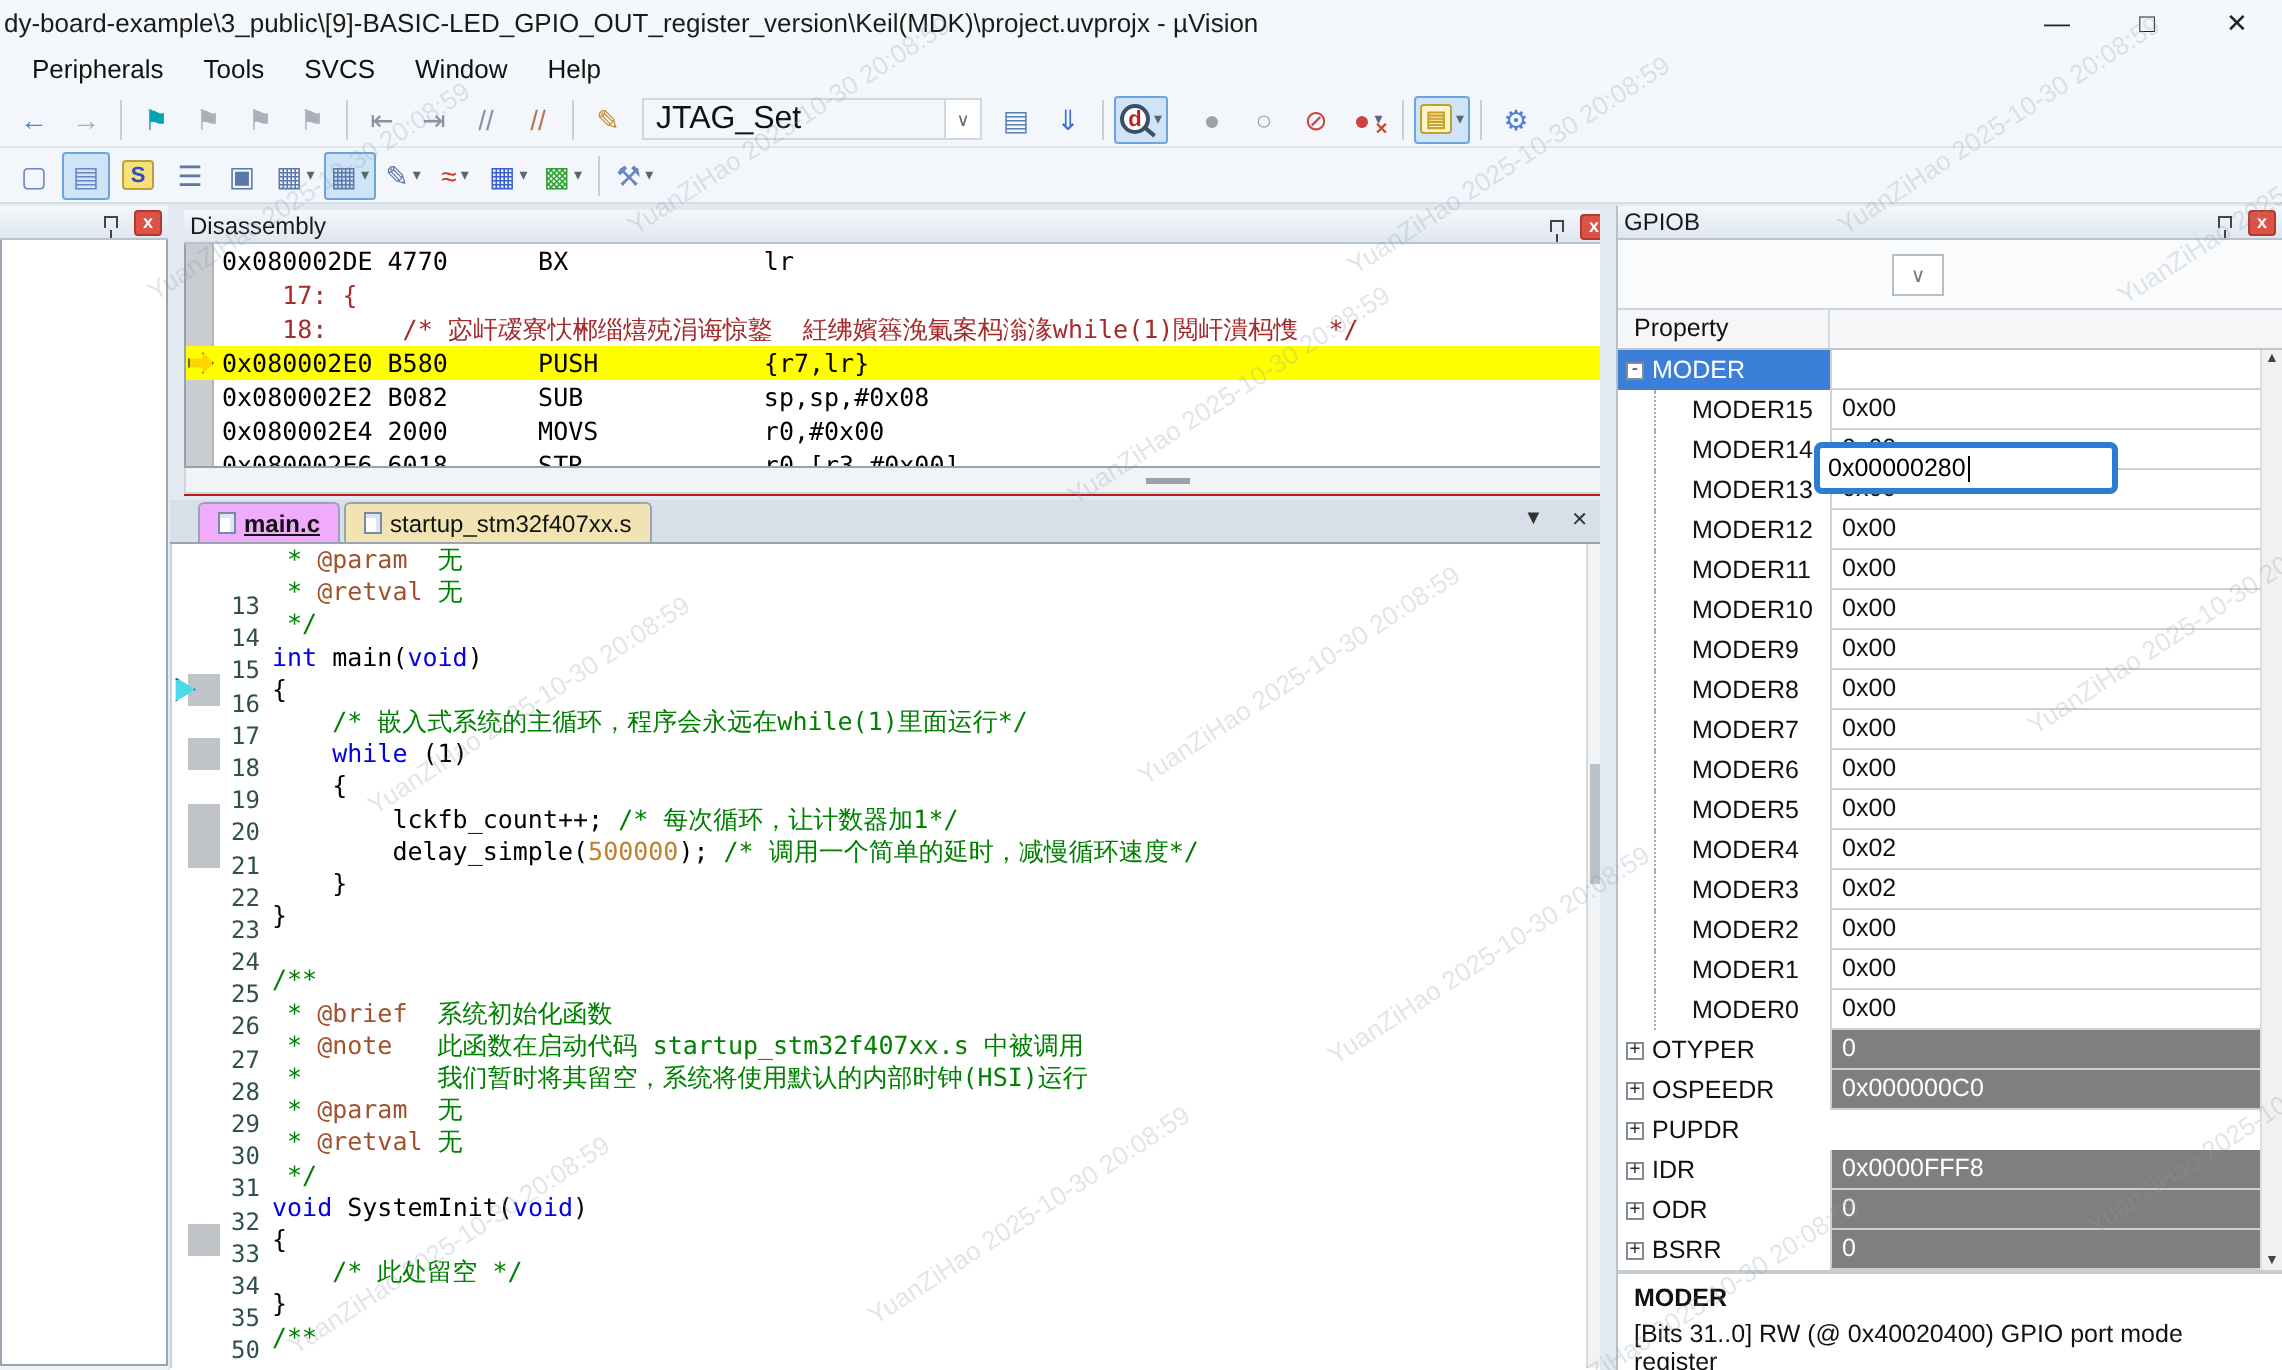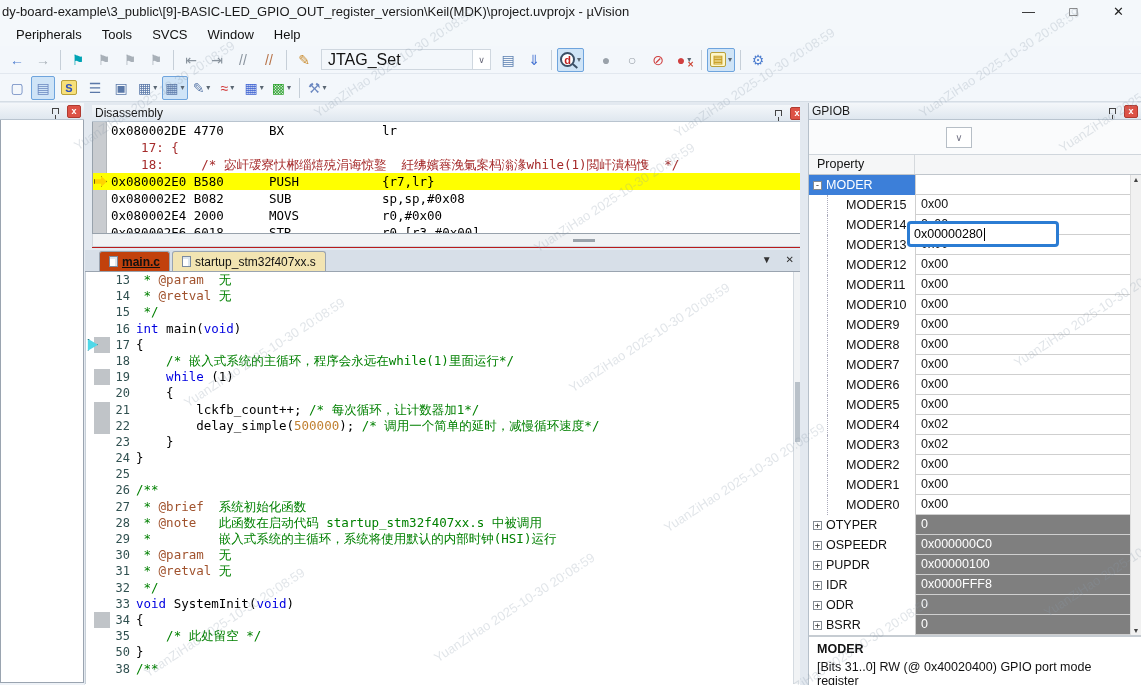--- a/index.html
+++ b/index.html
@@ -50,30 +50,30 @@
   .dl.cur { background:#ffff00; }
   .dl-src { color:#a52a2a; }
   .cur-arrow { position:absolute; left:1px; width:13px; height:11px; background:#ffd400; border:1px solid #7a6000; clip-path:polygon(0 30%, 55% 30%, 55% 0, 100% 50%, 55% 100%, 55% 70%, 0 70%); }
   .hscroll { height:13px; background:#f1f3f5; border:1px solid #cfd5db; border-top:none; position:relative; }
   .hthumb { position:absolute; left:480px; top:5px; width:22px; height:3px; background:#9aa2aa; }
 
   
   .editor { position:absolute; left:85px; top:148px; width:715px; height:435px; background:#fff; }
   .tabbar { height:22px; background:#d7dfe8; display:flex; align-items:flex-end; padding-left:14px; position:relative; border-bottom:1px solid #9aa4b0; }
   .tab { display:flex; align-items:center; gap:4px; height:20px; padding:0 9px; font-size:12px; border:1px solid #9aa4b0; border-bottom:none; border-radius:3px 3px 0 0; background:#f2e4b2; color:#111; margin-right:2px; }
-  .tab.active { background:#c2410c; font-weight:bold; }
+  .tab.active { background:#f0abfc; font-weight:bold; }
   .tab.active .tab-label { text-decoration:underline; }
   .docicon { width:9px; height:11px; background:#fff; border:1px solid #7a8aa0; box-shadow:inset -2px 2px 0 #dde6ee; }
   .tab-extra { position:absolute; right:6px; top:4px; display:flex; gap:14px; font-size:10px; color:#333; }
   .editor-body { position:relative; height:412px; overflow:hidden; background:#fff; border-left:1px solid #c8d0d8; }
   .eline { display:flex; height:16.2px; line-height:16.2px; }
   .egut { width:24px; position:relative; flex:none; }
   .eblk { position:absolute; left:8px; top:0; width:16px; height:100%; background:#c0c4c8; }
   .earrow { position:absolute; left:0px; top:2px; width:12px; height:12px; background:#4fd8e8; border:1px solid #1a6a77; clip-path:polygon(15% 0, 100% 50%, 15% 100%); z-index:2; }
-  .enum { width:26px; flex:none; text-align:right; padding-right:6px; font-family:"DejaVu Sans Mono", monospace; font-size:12px; color:#305050; }
+  .enum { width:26px; flex:none; text-align:right; padding-right:6px; font-family:"DejaVu Sans Mono", monospace; font-size:12px; color:#305050;margin-top:23px; }
   .ecode { font-family:"DejaVu Sans Mono", monospace; font-size:12.5px; white-space:pre; }
   .seg-p{color:#000}.seg-k{color:#0000e0}.seg-c{color:#008000}.seg-d{color:#a0522d}.seg-n{color:#c08030}
   .vscroll { position:absolute; right:0; top:0; width:7px; height:100%; background:#f1f3f5; border-left:1px solid #d5dbe1; }
   .vthumb { position:absolute; left:1px; top:110px; width:5px; height:60px; background:#b9c1c9; }
 
   .vsplit { position:absolute; left:800px; top:0; width:8px; height:583px; background:#e3e9f0; }
 
   
   .sysview { position:absolute; left:808px; top:1px; width:333px; height:582px; background:#fff; border-left:1px solid #b6c0ca; }
   .sv-toolbar { height:35px; background:#fafbfc; border-bottom:1px solid #d0d6dc; position:relative; }
@@ -380,21 +380,21 @@
             <pre class="ecode"><span class="seg-c"> * </span><span class="seg-d">@brief</span><span class="seg-c">  系统初始化函数</span></pre>
           </div>
           <div class="eline">
             <div class="egut"></div>
             <div class="enum">28</div>
             <pre class="ecode"><span class="seg-c"> * </span><span class="seg-d">@note</span><span class="seg-c">   此函数在启动代码 startup_stm32f407xx.s 中被调用</span></pre>
           </div>
           <div class="eline">
             <div class="egut"></div>
             <div class="enum">29</div>
-            <pre class="ecode"><span class="seg-c"> *         嵌入式系统的主循环，系统将使用默认的内部时钟(HSI)运行</span></pre>
+            <pre class="ecode"><span class="seg-c"> *         我们暂时将其留空，系统将使用默认的内部时钟(HSI)运行</span></pre>
           </div>
           <div class="eline">
             <div class="egut"></div>
             <div class="enum">30</div>
             <pre class="ecode"><span class="seg-c"> * </span><span class="seg-d">@param</span><span class="seg-c">  无</span></pre>
           </div>
           <div class="eline">
             <div class="egut"></div>
             <div class="enum">31</div>
             <pre class="ecode"><span class="seg-c"> * </span><span class="seg-d">@retval</span><span class="seg-c"> 无</span></pre>
@@ -584,21 +584,20 @@
                 <span class="exp">+</span>
                 <span>OSPEEDR</span>
               </div>
               <div class="rval dark">0x000000C0</div>
             </div>
             <div class="rrow">
               <div class="rprop">
                 <span class="exp">+</span>
                 <span>PUPDR</span>
               </div>
-              <div class="rval dark">0x00000100</div>
             </div>
             <div class="rrow">
               <div class="rprop">
                 <span class="exp">+</span>
                 <span>IDR</span>
               </div>
               <div class="rval dark">0x0000FFF8</div>
             </div>
             <div class="rrow">
               <div class="rprop">

